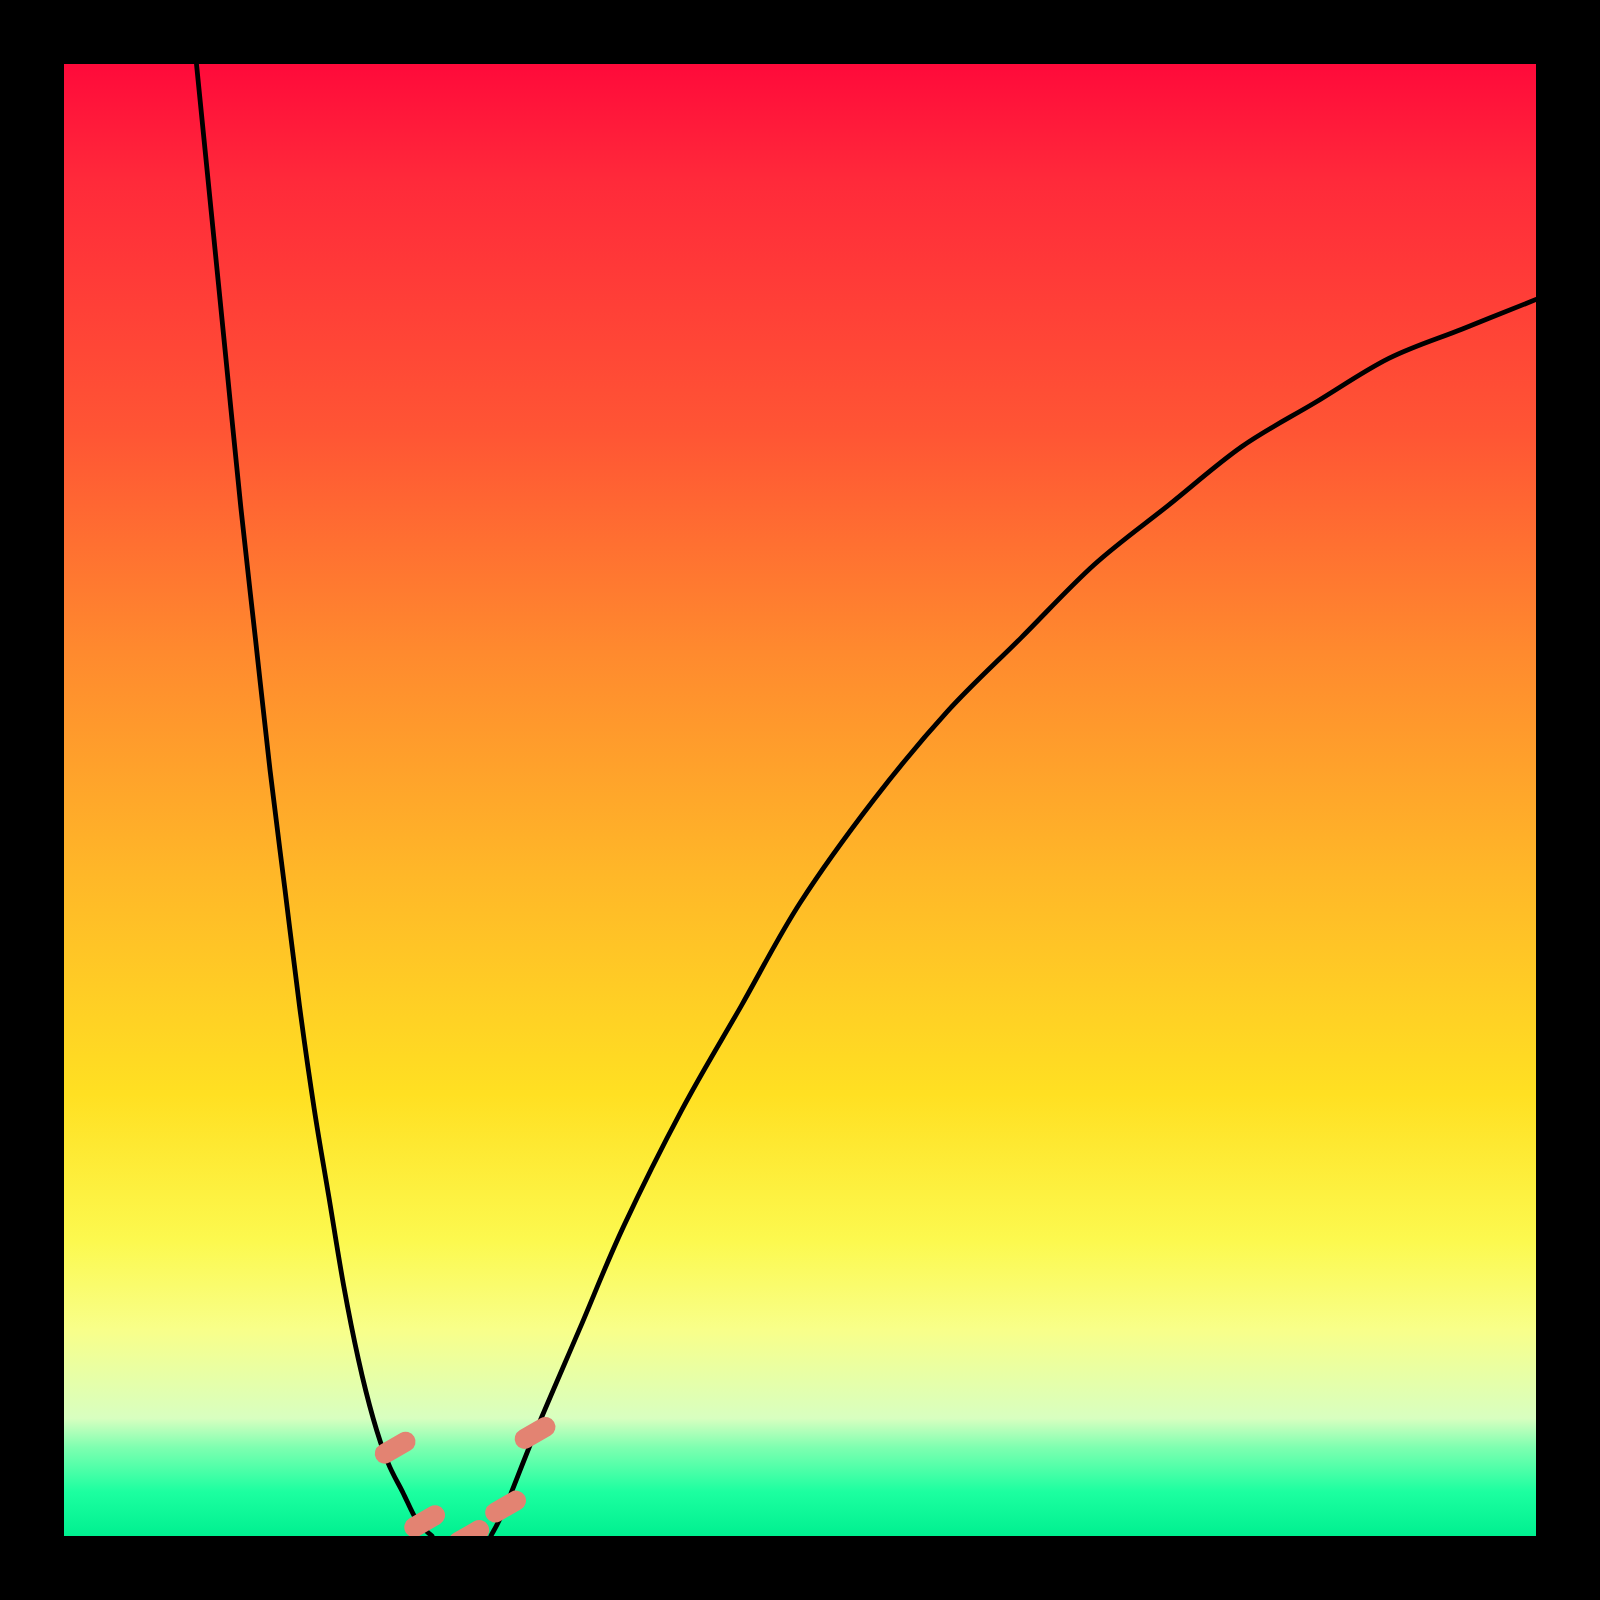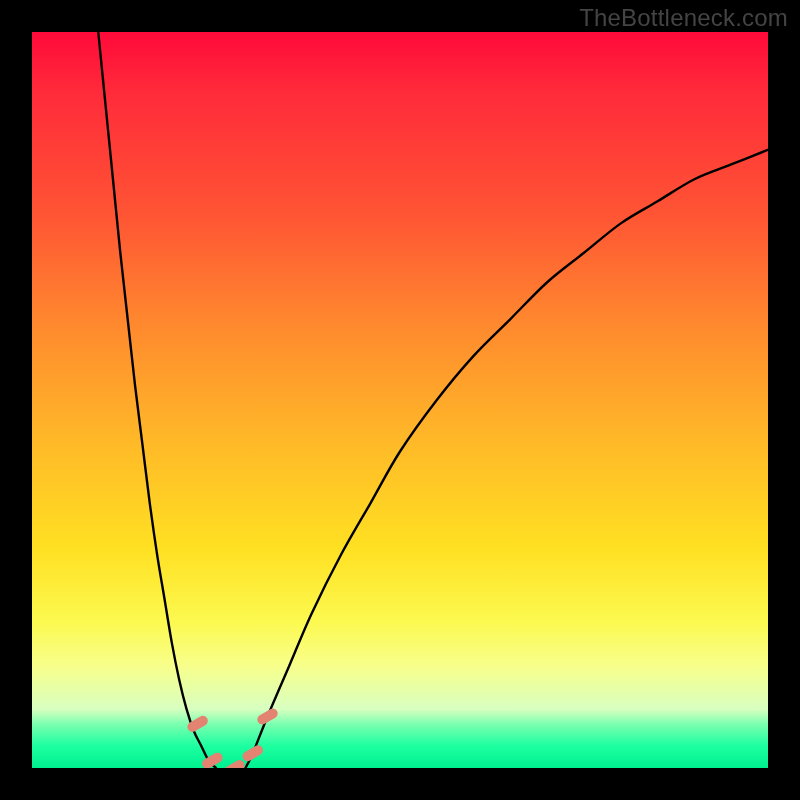--- a/index.html
+++ b/index.html
@@ -86,14 +86,13 @@
           </g>
           <g transform="translate(220.79999999999998,721.28) rotate(-30)">
             <rect x="-11" y="-5" width="22" height="10" rx="5" ry="5" fill="#e38372"></rect>
           </g>
           <g transform="translate(235.52,684.48) rotate(-30)">
             <rect x="-11" y="-5" width="22" height="10" rx="5" ry="5" fill="#e38372"></rect>
           </g>
         </g>
     </svg>
   </div>
-  <div class="watermark">TheBottleneck.com</div>
 </div>
 
 </body></html>

